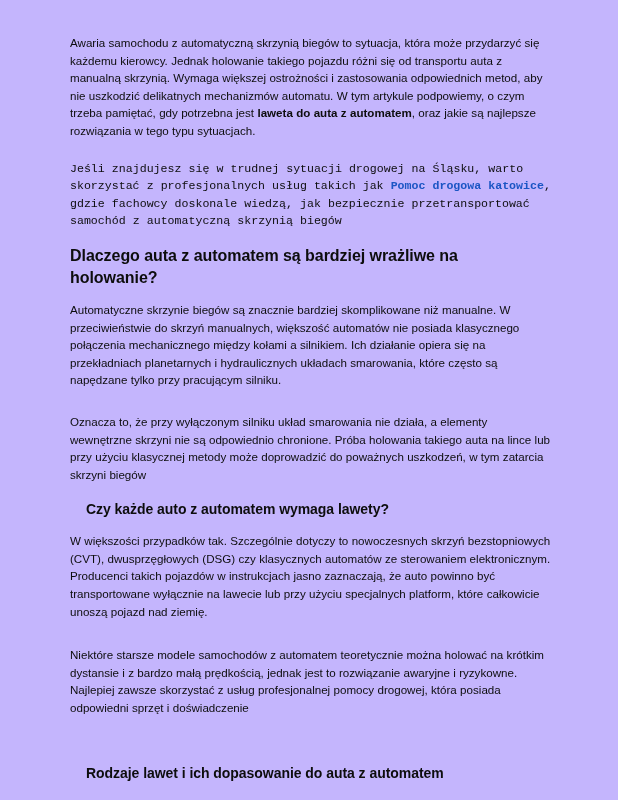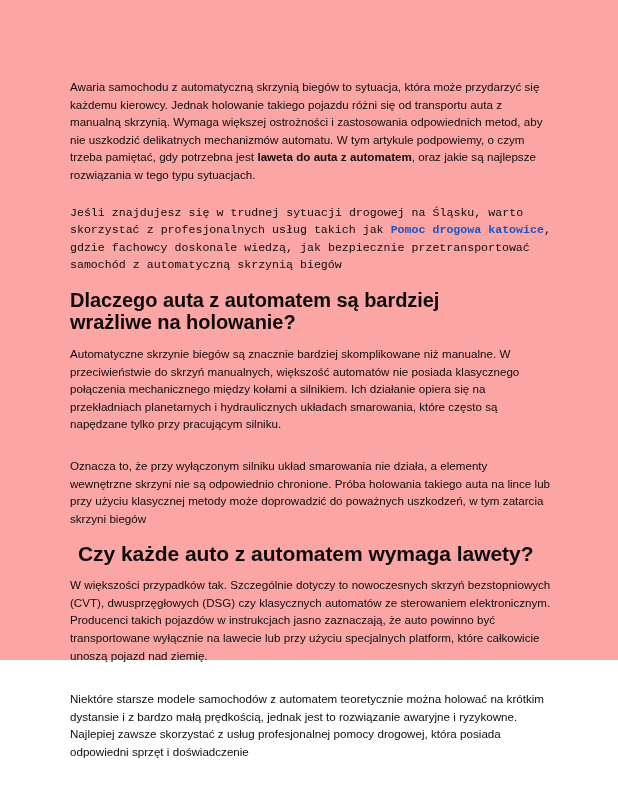--- a/index.html
+++ b/index.html
@@ -11,24 +11,24 @@
     width: 618px;
     height: 800px;
     overflow: hidden;
     font-family: "Liberation Sans", sans-serif;
     color: #0d0d0d;
     -webkit-font-smoothing: antialiased;
   }
   .page {
     position: relative;
     width: 618px;
-    height: 660px;
-    background: #fca5a5;
+    height: 800px;
+    background: #c4b5fd;
     box-sizing: border-box;
-    padding: 78px 68px 0 70px;
+    padding: 34px 68px 0 70px;
   }
   .doc-body {
     width: 482px;
   }
   p.para {
     margin: 0 0 16px 0;
     font-size: 11.6px;
     line-height: 17.6px;
     color: #0d0d0d;
     text-align: left;
@@ -42,30 +42,30 @@
     font-weight: bold;
     color: #0d0d0d;
   }
   a.doc-link {
     color: #1a55c4;
     font-weight: bold;
     text-decoration: none;
   }
   h1.head-1 {
     margin: 14px 0 12px 0;
-    font-size: 20px;
+    font-size: 16px;
     line-height: 22px;
     font-weight: bold;
     letter-spacing: -0.05px;
     color: #0d0d0d;
     width: 420px;
   }
   h2.head-2 {
-    margin: 16px 0 12px 8px;
-    font-size: 21px;
+    margin: 16px 0 12px 16px;
+    font-size: 14px;
     line-height: 21px;
     font-weight: bold;
     letter-spacing: -0.05px;
     color: #0d0d0d;
   }
   .spacer-top-1 { height: 4px; }
   .spacer-mid { height: 8px; }
   .spacer-mid-2 { height: 10px; }
   .spacer-pre-h3 { height: 14px; }
 </style>

